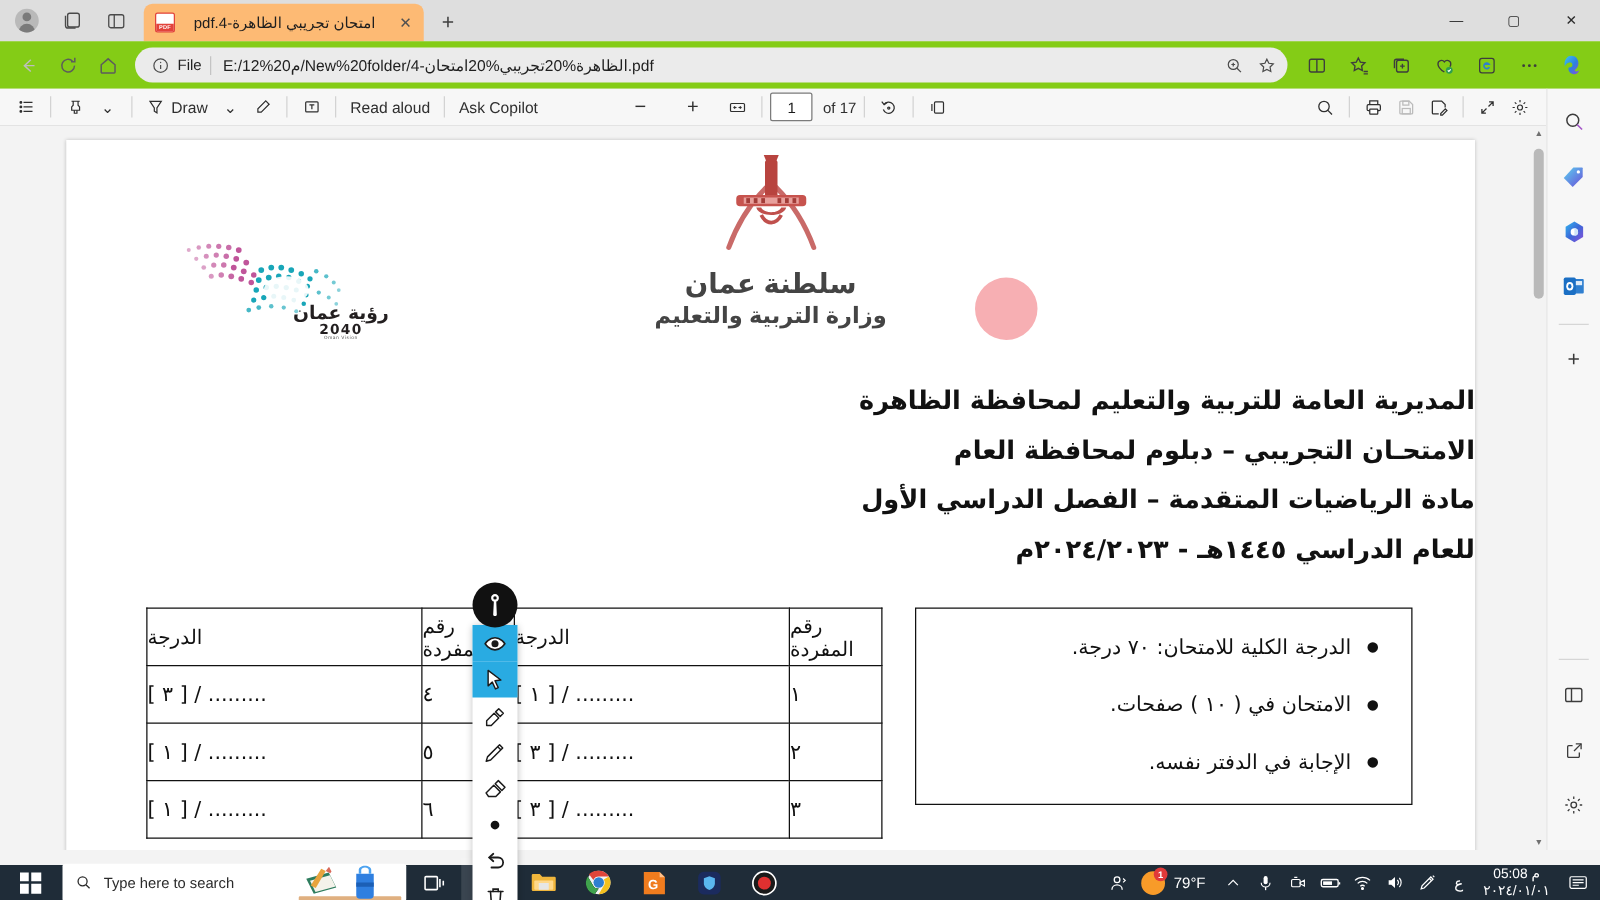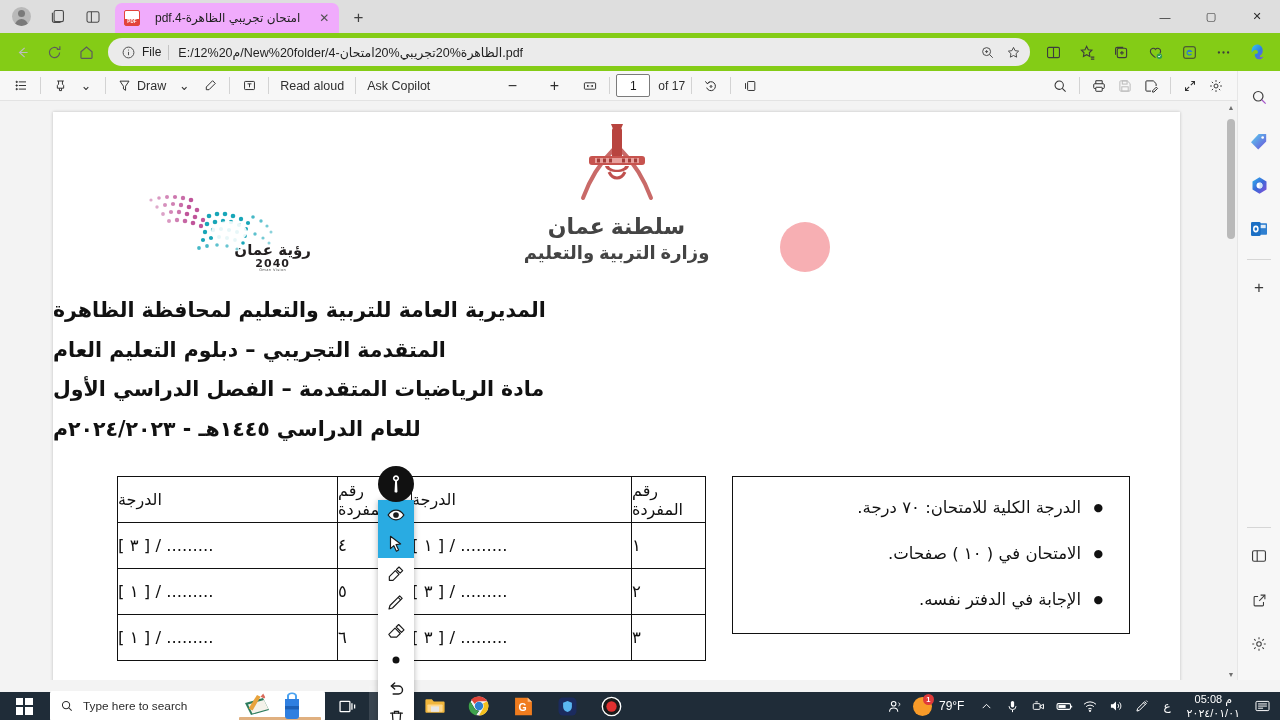--- a/index.html
+++ b/index.html
@@ -28,21 +28,21 @@
   }
   .avatar-circle::before {
     content: ""; position: absolute; width: 7px; height: 7px; border-radius: 50%;
     background: #7a7a7a; left: 6px; top: 3px;
   }
   .avatar-circle::after {
     content: ""; position: absolute; width: 13px; height: 8px; border-radius: 7px 7px 0 0;
     background: #7a7a7a; left: 3px; top: 12px;
   }
   .tab {
-    height: 30px; min-width: 215px; max-width: 235px; background: #f0abfc;
+    height: 30px; min-width: 215px; max-width: 235px; background: #fdba74;
     border-radius: 7px 7px 0 0; display: flex; align-items: center;
     padding: 0 6px 0 9px; gap: 15px; margin-left: 3px; position: relative;
   }
   .tab-fav {
     width: 16px; height: 16px; flex: 0 0 16px; border-radius: 2px;
     background: #fff; border: 1.6px solid #e2433b; position: relative;
   }
   .tab-fav::after {
     content: "PDF"; position: absolute; left: 0; right: 0; bottom: 0px;
     font-size: 4.5px; font-weight: bold; color: #fff; background: #e2433b;
@@ -148,21 +148,21 @@
   }
   .emb-ar2 {
     font-size: 18px; color: #2b2b2b; font-weight: bold; letter-spacing: 1.5px;
     margin-top: 2px; opacity: .88;
   }
   .pink-blob {
     position: absolute; left: 727px; top: 110px; width: 50px; height: 50px;
     border-radius: 50%; background: #f7afb3;
   }
 
-  .headings { text-align: left; margin-top: 4px; }
+  .headings { text-align: right; margin-top: 14px; }
   .headings div {
     font-family: "DejaVu Sans", "Liberation Sans", sans-serif;
     font-size: 20.5px; font-weight: bold; color: #111; line-height: 39.5px;
     letter-spacing: 0px;
   }
 
   .lower { display: flex; margin-top: 27px; padding: 0 50px 0 30px; gap: 26px; align-items: flex-start; }
 
   .notes-box { width: 398px; border: 1.6px solid #111; padding: 8px 26px 10px 10px; }
   .notes-box ul { list-style: none; }
@@ -622,21 +622,21 @@
           </svg>
           <div class="emb-ar1">سلطنة عمان</div>
           <div class="emb-ar2">وزارة التربية والتعليم</div>
         </div>
 
         <div class="pink-blob"></div>
       </div>
 
       <div class="headings">
         <div>المديرية العامة للتربية والتعليم لمحافظة الظاهرة</div>
-        <div>المتقدمة التجريبي – دبلوم التعليم العام</div>
+        <div>الامتحـان التجريبي – دبلوم لمحافظة العام</div>
         <div>مادة الرياضيات المتقدمة – الفصل الدراسي الأول</div>
         <div>للعام الدراسي ١٤٤٥هـ  - ٢٠٢٤/٢٠٢٣م</div>
       </div>
 
       <div class="lower">
         <div class="notes-box">
           <ul>
             <li>الدرجة الكلية للامتحان: ٧٠ درجة.</li>
             <li>الامتحان في ( ١٠ ) صفحات.</li>
             <li>الإجابة في الدفتر نفسه.</li>

